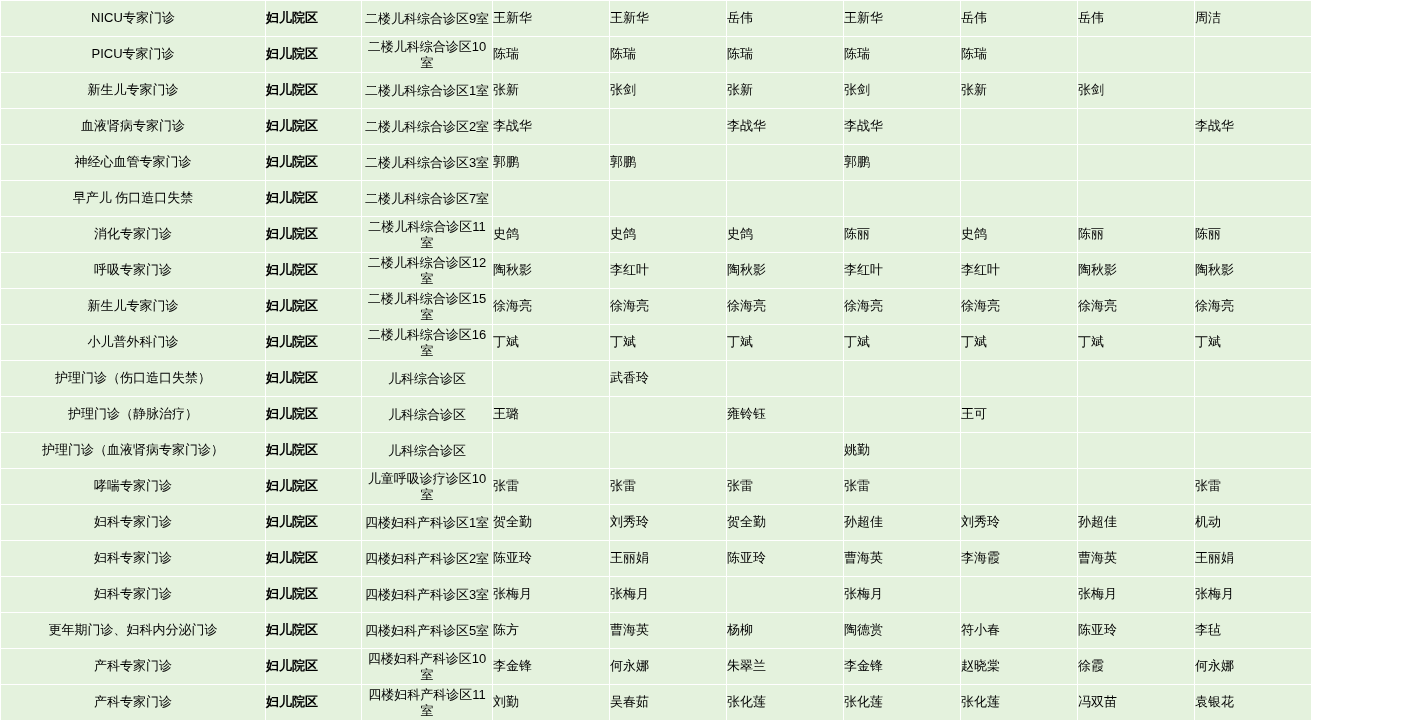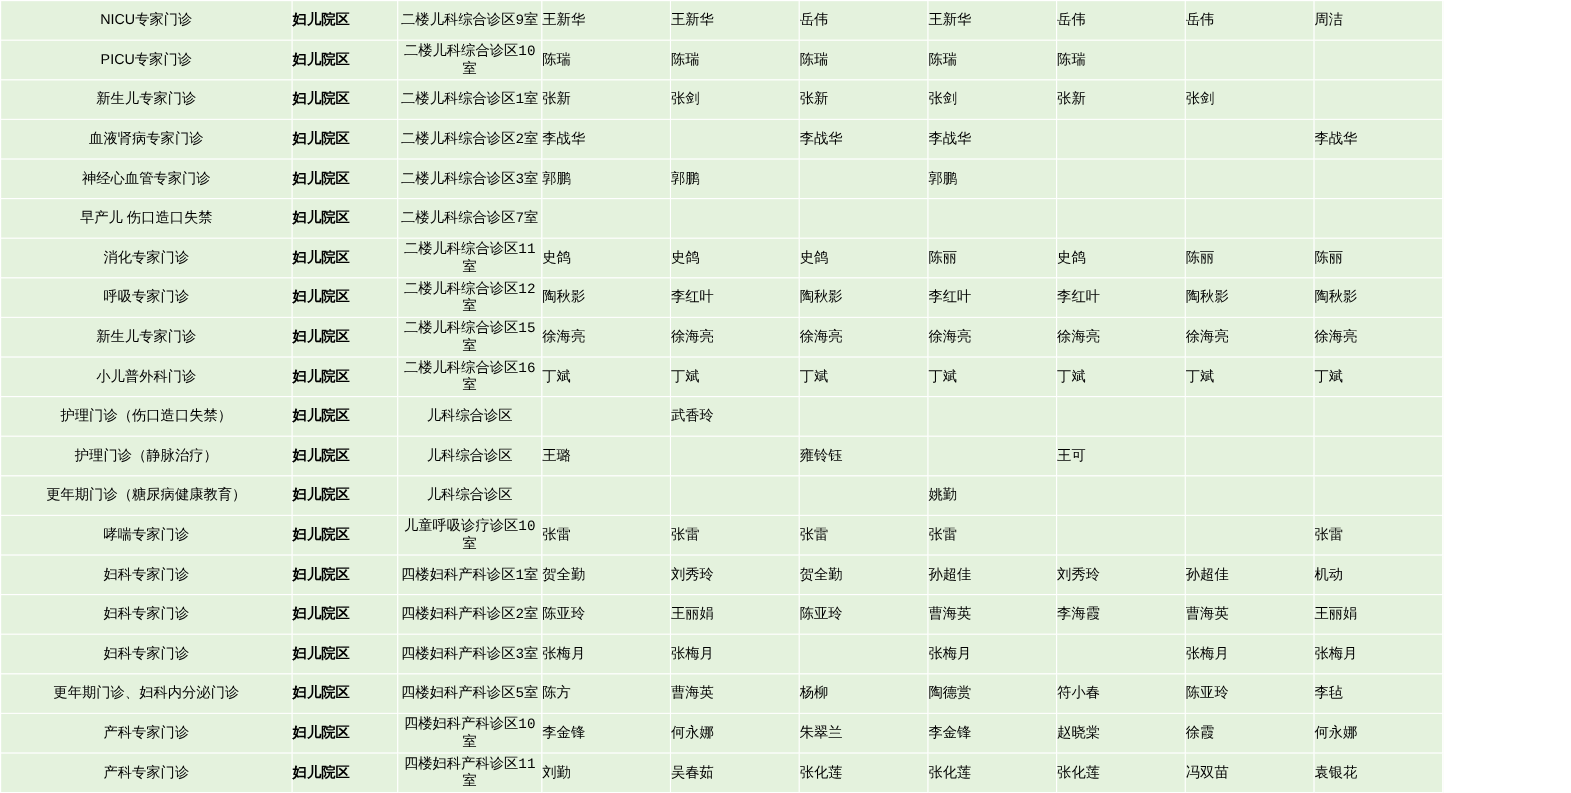--- a/index.html
+++ b/index.html
@@ -39,21 +39,20 @@
     text-align: left;
     padding: 2px 2px;
     line-height: 1.25;
     font-weight: bold;
   }
   td.c-room {
     width: 131px;
     text-align: center;
     padding: 2px 4px;
     line-height: 1.2;
-    font-family: Liberation Mono, monospace;
   }
   td.c-doc {
     width: 117px;
     text-align: left;
     padding: 2px 6px;
     line-height: 1.25;
   }
   .cellwrap {
     display: block;
     word-break: break-all;
@@ -443,21 +442,21 @@
         </td>
         <td class="c-doc">
           <span class="cellwrap"></span>
         </td>
         <td class="c-doc">
           <span class="cellwrap"></span>
         </td>
       </tr>
       <tr>
         <td class="c-name">
-          <span class="cellwrap">更年期门诊（糖尿病健康教育）</span>
+          <span class="cellwrap">护理门诊（血液肾病专家门诊）</span>
         </td>
         <td class="c-campus">
           <span class="cellwrap">妇儿院区</span>
         </td>
         <td class="c-room">
           <span class="cellwrap">儿科综合诊区</span>
         </td>
         <td class="c-doc">
           <span class="cellwrap"></span>
         </td>

